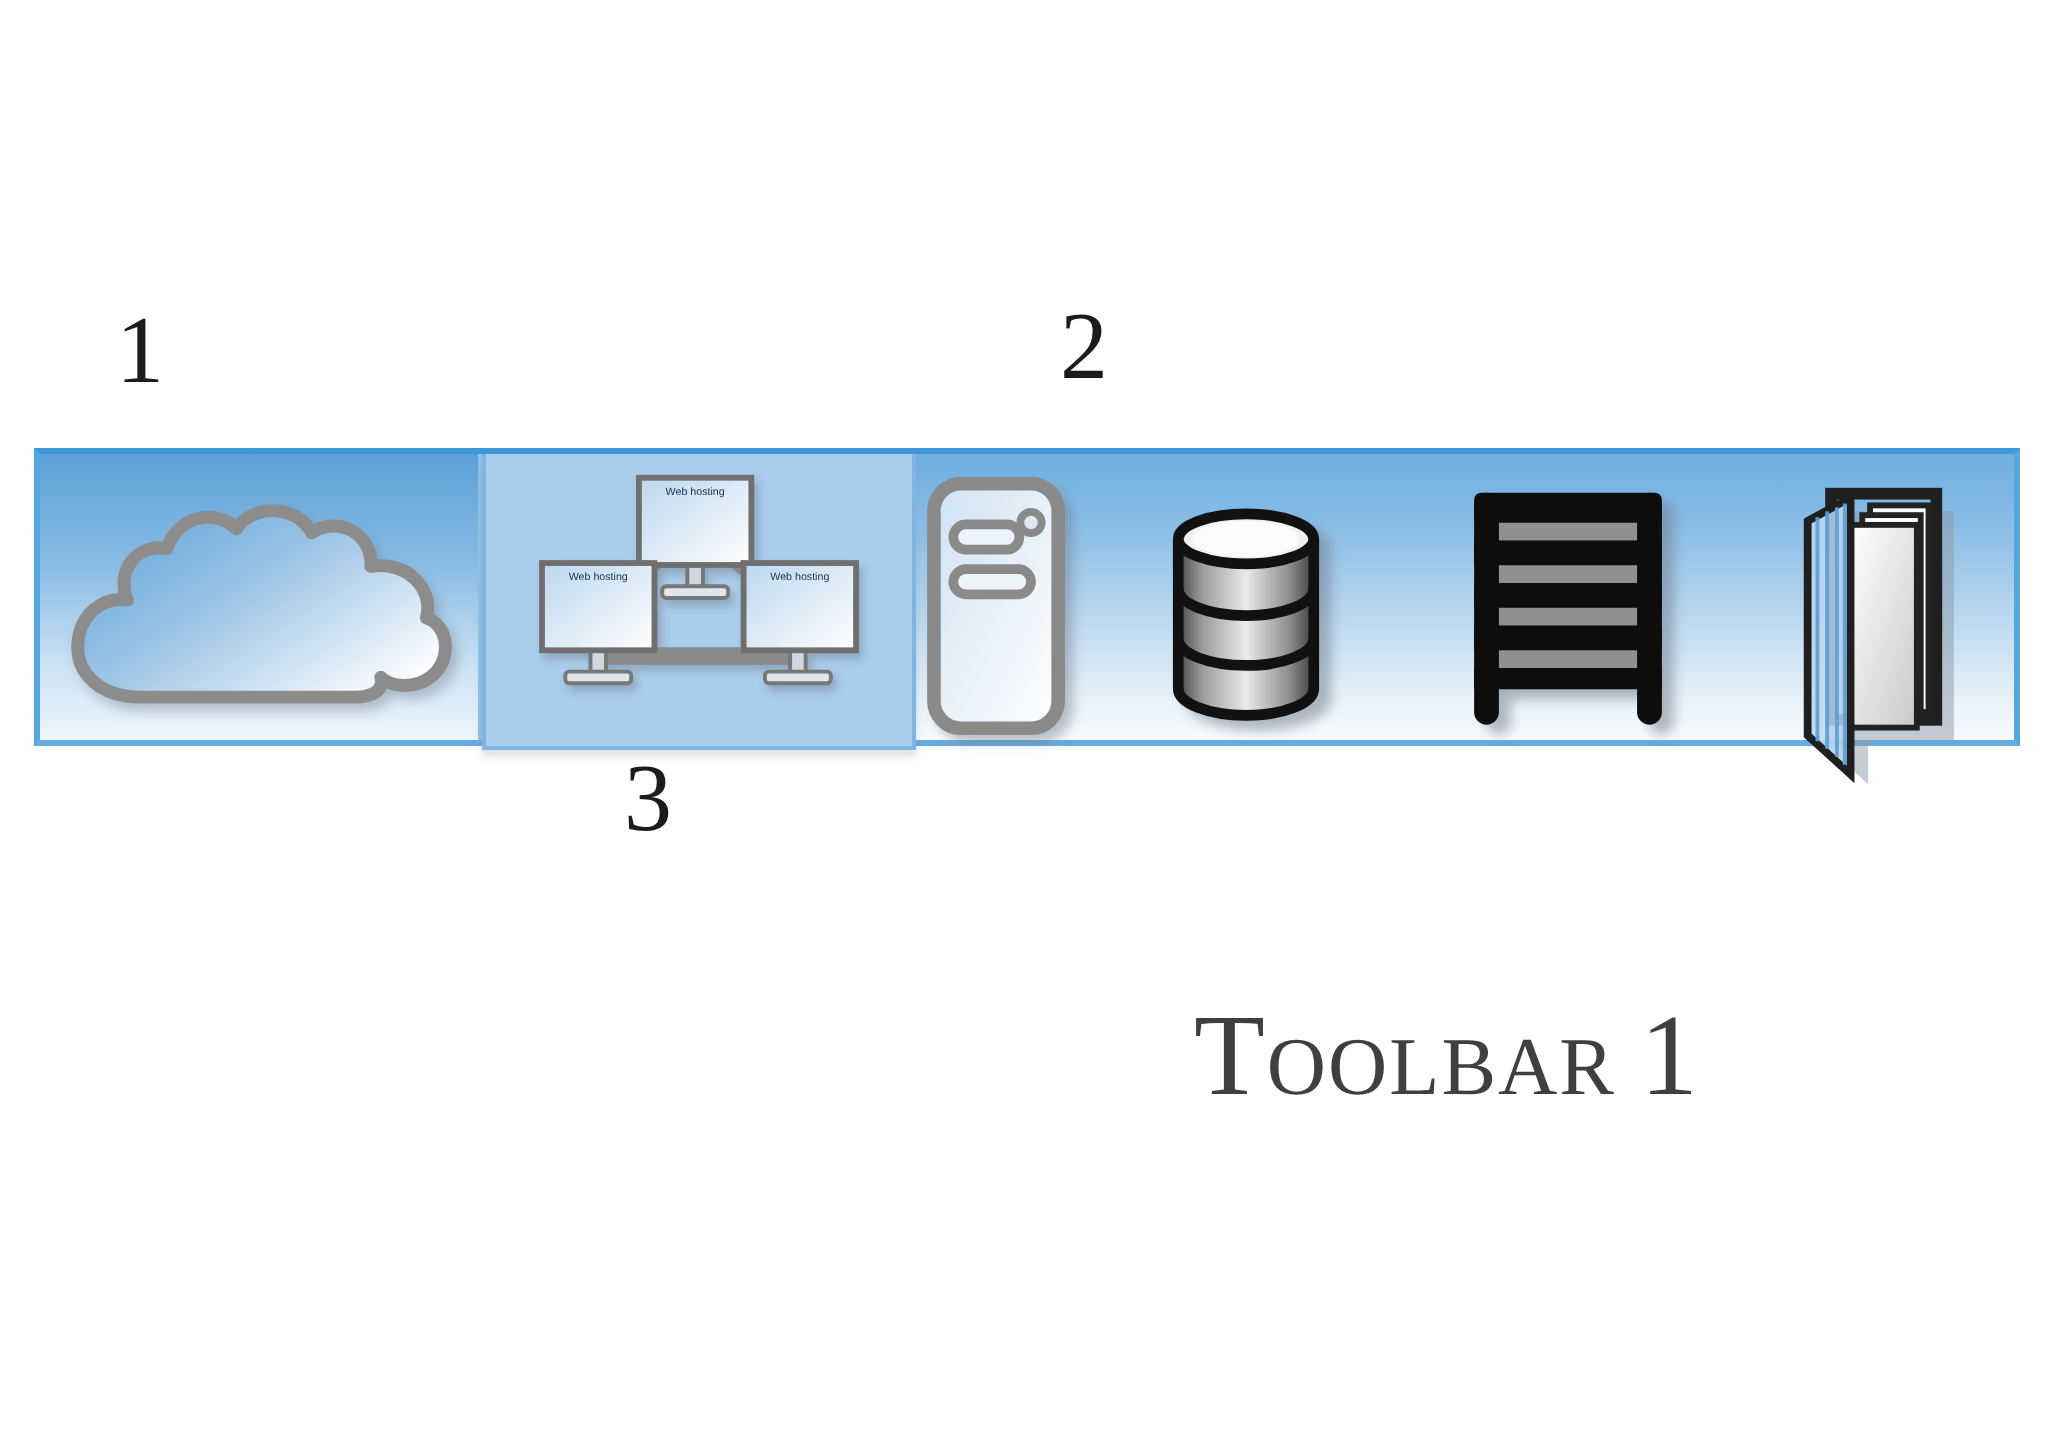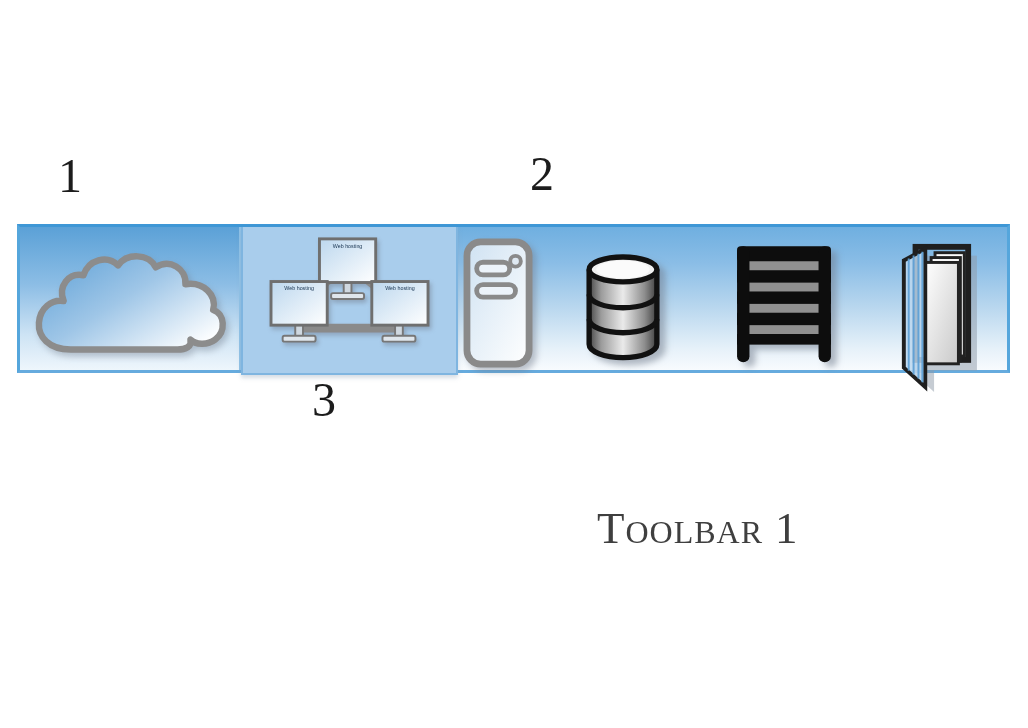--- a/index.html
+++ b/index.html
@@ -38,21 +38,21 @@
   .icon-database { left:562px; top:22px; }
   .icon-rack     { left:704px; top:14px; }
   .icon-door     { left:872px; top:14px; z-index:3; }
   .sh-soft   { filter:drop-shadow(3px 4px 3px rgba(110,120,135,0.40)); }
   .sh-mid    { filter:drop-shadow(4px 4px 3px rgba(110,120,135,0.45)); }
   .sh-strong { filter:drop-shadow(6px 5px 3px rgba(110,120,135,0.50)); }
   
   .legend {
     position:absolute; left:597px; top:500px;
     font-family:"Liberation Serif", serif;
-    font-variant:small-caps; font-size:45px; line-height:56px;
+    font-variant:small-caps; font-size:58px; line-height:56px;
     color:#3f3f3f; letter-spacing:1px;text-align:center;
   }
   .legend-line { white-space:nowrap; }
   .legend-num { margin-left:12px; }
 </style>
 </head>
 <body>
 
 <div class="stage">
 

